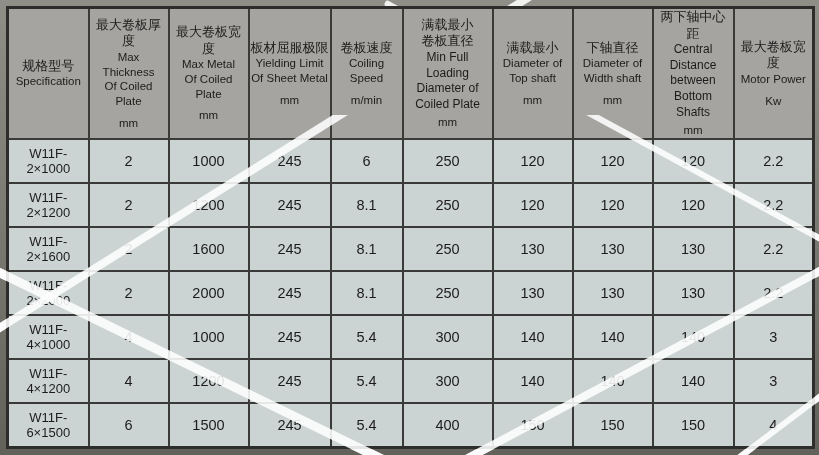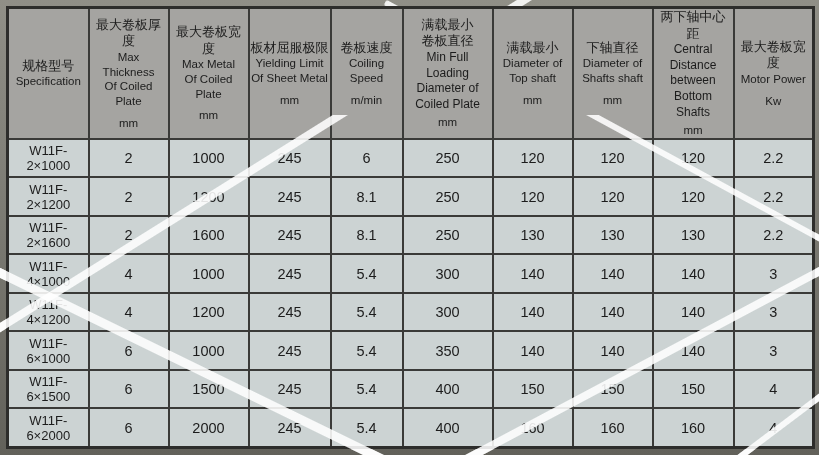--- a/index.html
+++ b/index.html
@@ -114,21 +114,21 @@
                 <div class="zh">满载最小</div>
                 <div class="en">Diameter of</div>
                 <div class="en">Top shaft</div>
                 <div class="unit">mm</div>
               </div>
             </th>
             <th>
               <div class="hcell">
                 <div class="zh">下轴直径</div>
                 <div class="en">Diameter of</div>
-                <div class="en">Shafts shaft</div>
+                <div class="en">Width shaft</div>
                 <div class="unit">mm</div>
               </div>
             </th>
             <th>
               <div class="hcell small-en">
                 <div class="zh">两下轴中心距</div>
                 <div class="en">Central Distance</div>
                 <div class="en">between Bottom</div>
                 <div class="en">Shafts</div>
                 <div class="unit">mm</div>
@@ -174,77 +174,65 @@
             <td class="value">1600</td>
             <td class="value">245</td>
             <td class="value">8.1</td>
             <td class="value">250</td>
             <td class="value">130</td>
             <td class="value">130</td>
             <td class="value">130</td>
             <td class="value">2.2</td>
           </tr>
           <tr>
+            <td class="model">W11F-2×2000</td>
+            <td class="value">2</td>
+            <td class="value">2000</td>
+            <td class="value">245</td>
+            <td class="value">8.1</td>
+            <td class="value">250</td>
+            <td class="value">130</td>
+            <td class="value">130</td>
+            <td class="value">130</td>
+            <td class="value">2.2</td>
+          </tr>
+          <tr>
             <td class="model">W11F-4×1000</td>
             <td class="value">4</td>
             <td class="value">1000</td>
             <td class="value">245</td>
             <td class="value">5.4</td>
             <td class="value">300</td>
             <td class="value">140</td>
             <td class="value">140</td>
             <td class="value">140</td>
             <td class="value">3</td>
           </tr>
           <tr>
             <td class="model">W11F-4×1200</td>
             <td class="value">4</td>
             <td class="value">1200</td>
             <td class="value">245</td>
             <td class="value">5.4</td>
             <td class="value">300</td>
-            <td class="value">140</td>
-            <td class="value">140</td>
-            <td class="value">140</td>
-            <td class="value">3</td>
-          </tr>
-          <tr>
-            <td class="model">W11F-6×1000</td>
-            <td class="value">6</td>
-            <td class="value">1000</td>
-            <td class="value">245</td>
-            <td class="value">5.4</td>
-            <td class="value">350</td>
             <td class="value">140</td>
             <td class="value">140</td>
             <td class="value">140</td>
             <td class="value">3</td>
           </tr>
           <tr>
             <td class="model">W11F-6×1500</td>
             <td class="value">6</td>
             <td class="value">1500</td>
             <td class="value">245</td>
             <td class="value">5.4</td>
             <td class="value">400</td>
             <td class="value">150</td>
             <td class="value">150</td>
             <td class="value">150</td>
-            <td class="value">4</td>
-          </tr>
-          <tr>
-            <td class="model">W11F-6×2000</td>
-            <td class="value">6</td>
-            <td class="value">2000</td>
-            <td class="value">245</td>
-            <td class="value">5.4</td>
-            <td class="value">400</td>
-            <td class="value">160</td>
-            <td class="value">160</td>
-            <td class="value">160</td>
             <td class="value">4</td>
           </tr>
         </tbody>
     </table>
   </div>
 
   <div class="streaks-over">
     <div class="inner">
       <div class="streak s-a"></div>
       <div class="streak s-b"></div>

